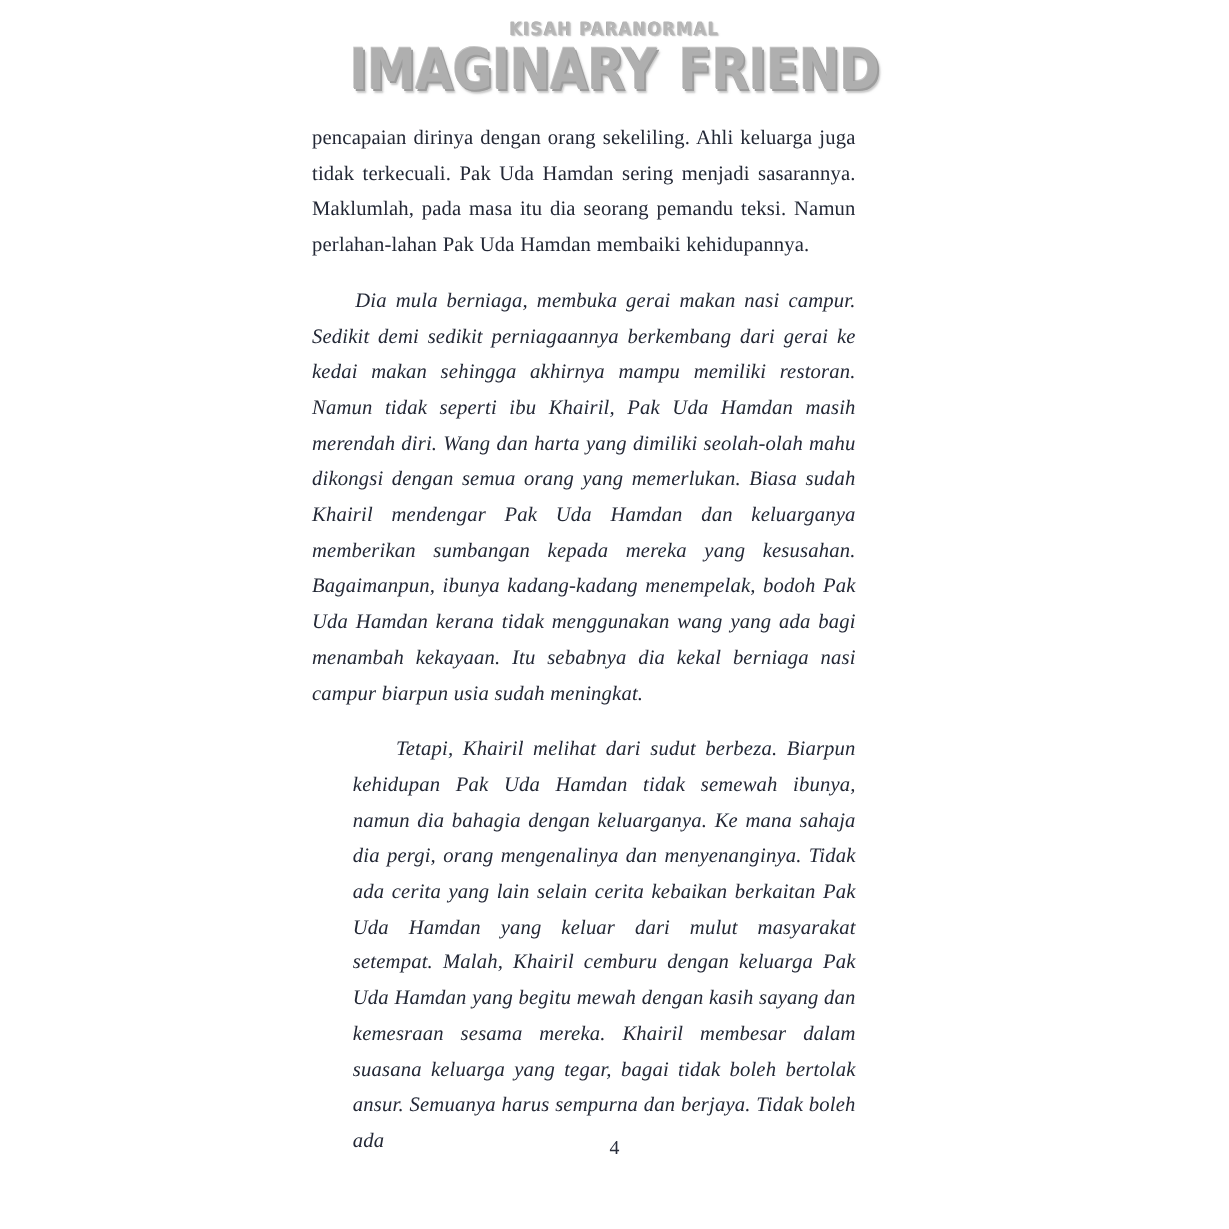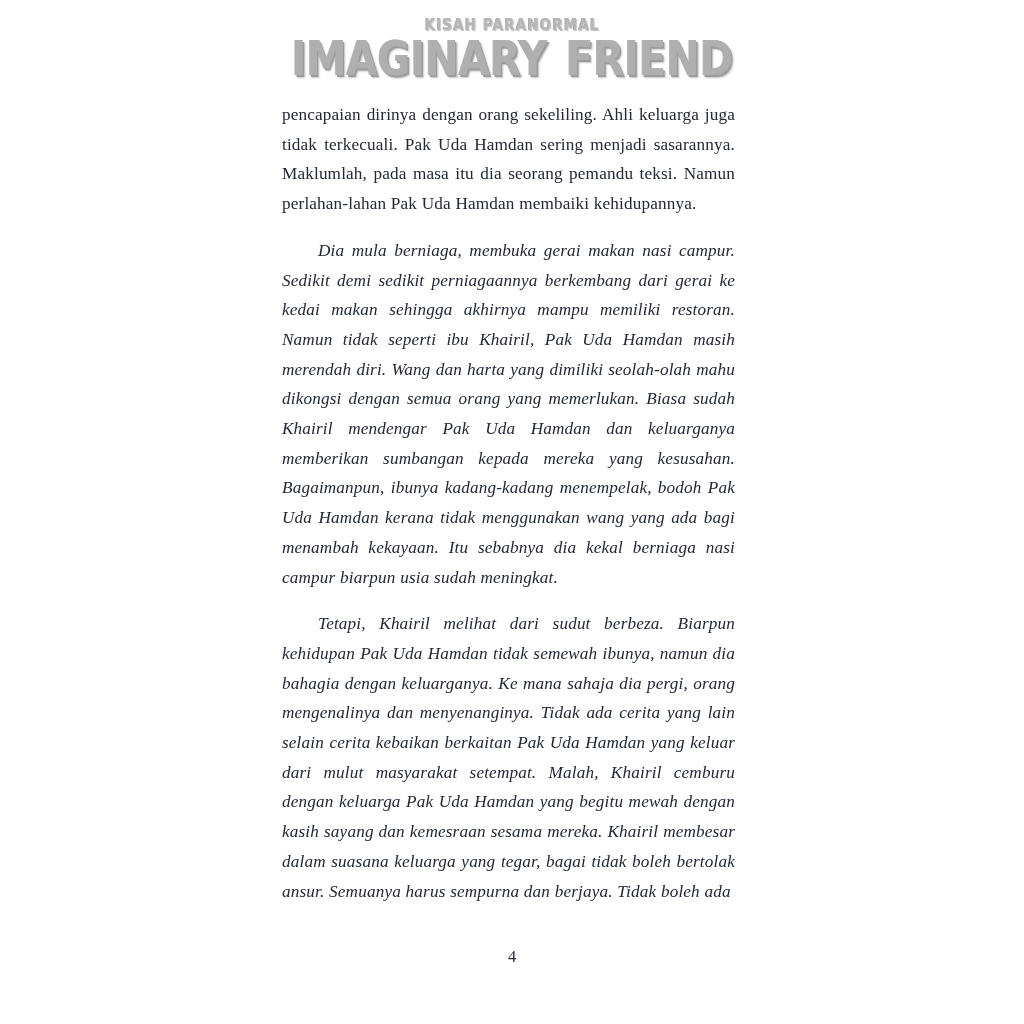--- a/index.html
+++ b/index.html
@@ -66,21 +66,21 @@
   }
 
   .logo-title .gap {
     display: inline-block;
     width: 18px;
   }
 
   
   .text-column {
     position: absolute;
-    left: 282px;
+    left: 260px;
     top: 100px;
     width: 453px;
   }
 
   .para {
     margin: 0 0 17px 0;
     text-align: justify;
     text-justify: inter-word;
     font-family: "Liberation Serif", serif;
     font-size: 17.2px;
@@ -92,20 +92,21 @@
     -webkit-font-smoothing: antialiased;
   }
 
   .para.indented {
     text-indent: 36px;
     font-style: italic;
   }
 
   .para:last-child {
     margin-bottom: 0;
+    margin-left: 34px;
   }
 
   
   .page-number {
     position: absolute;
     left: 0;
     top: 947px;
     width: 1024px;
     text-align: center;
     font-family: "Liberation Serif", serif;

